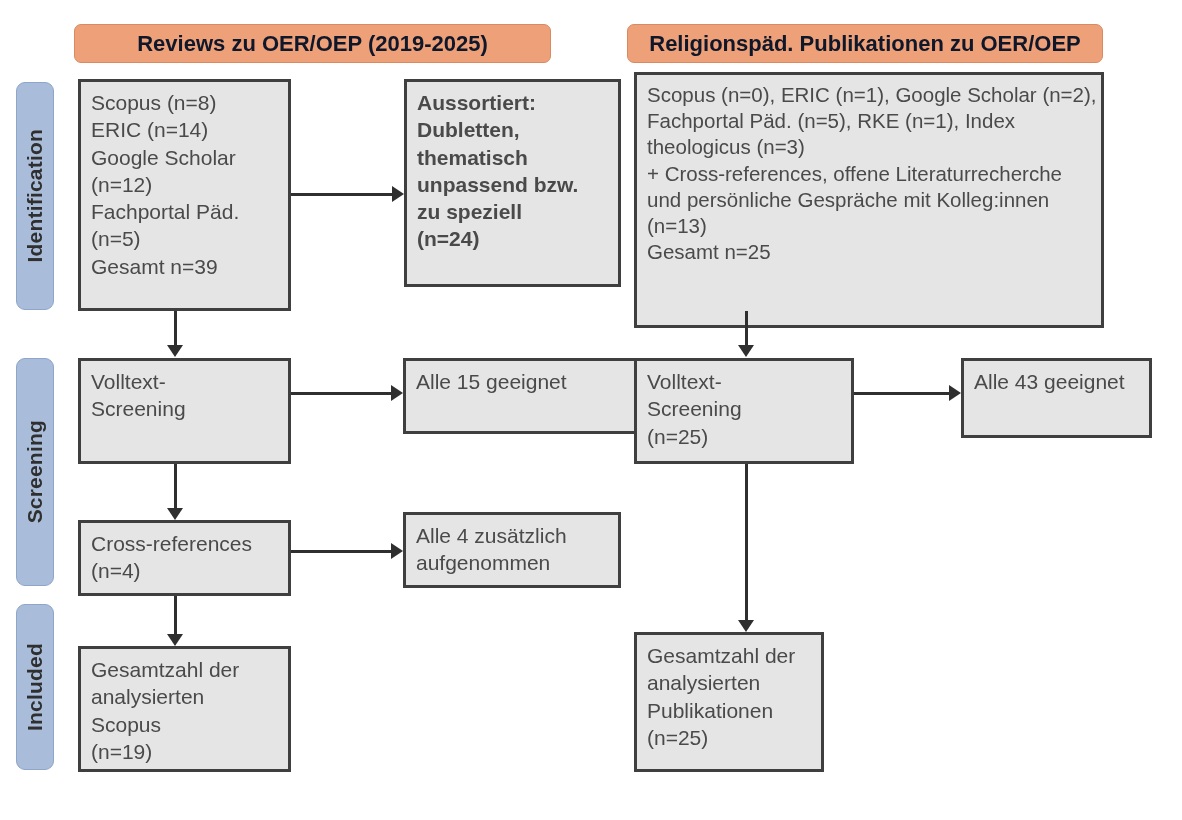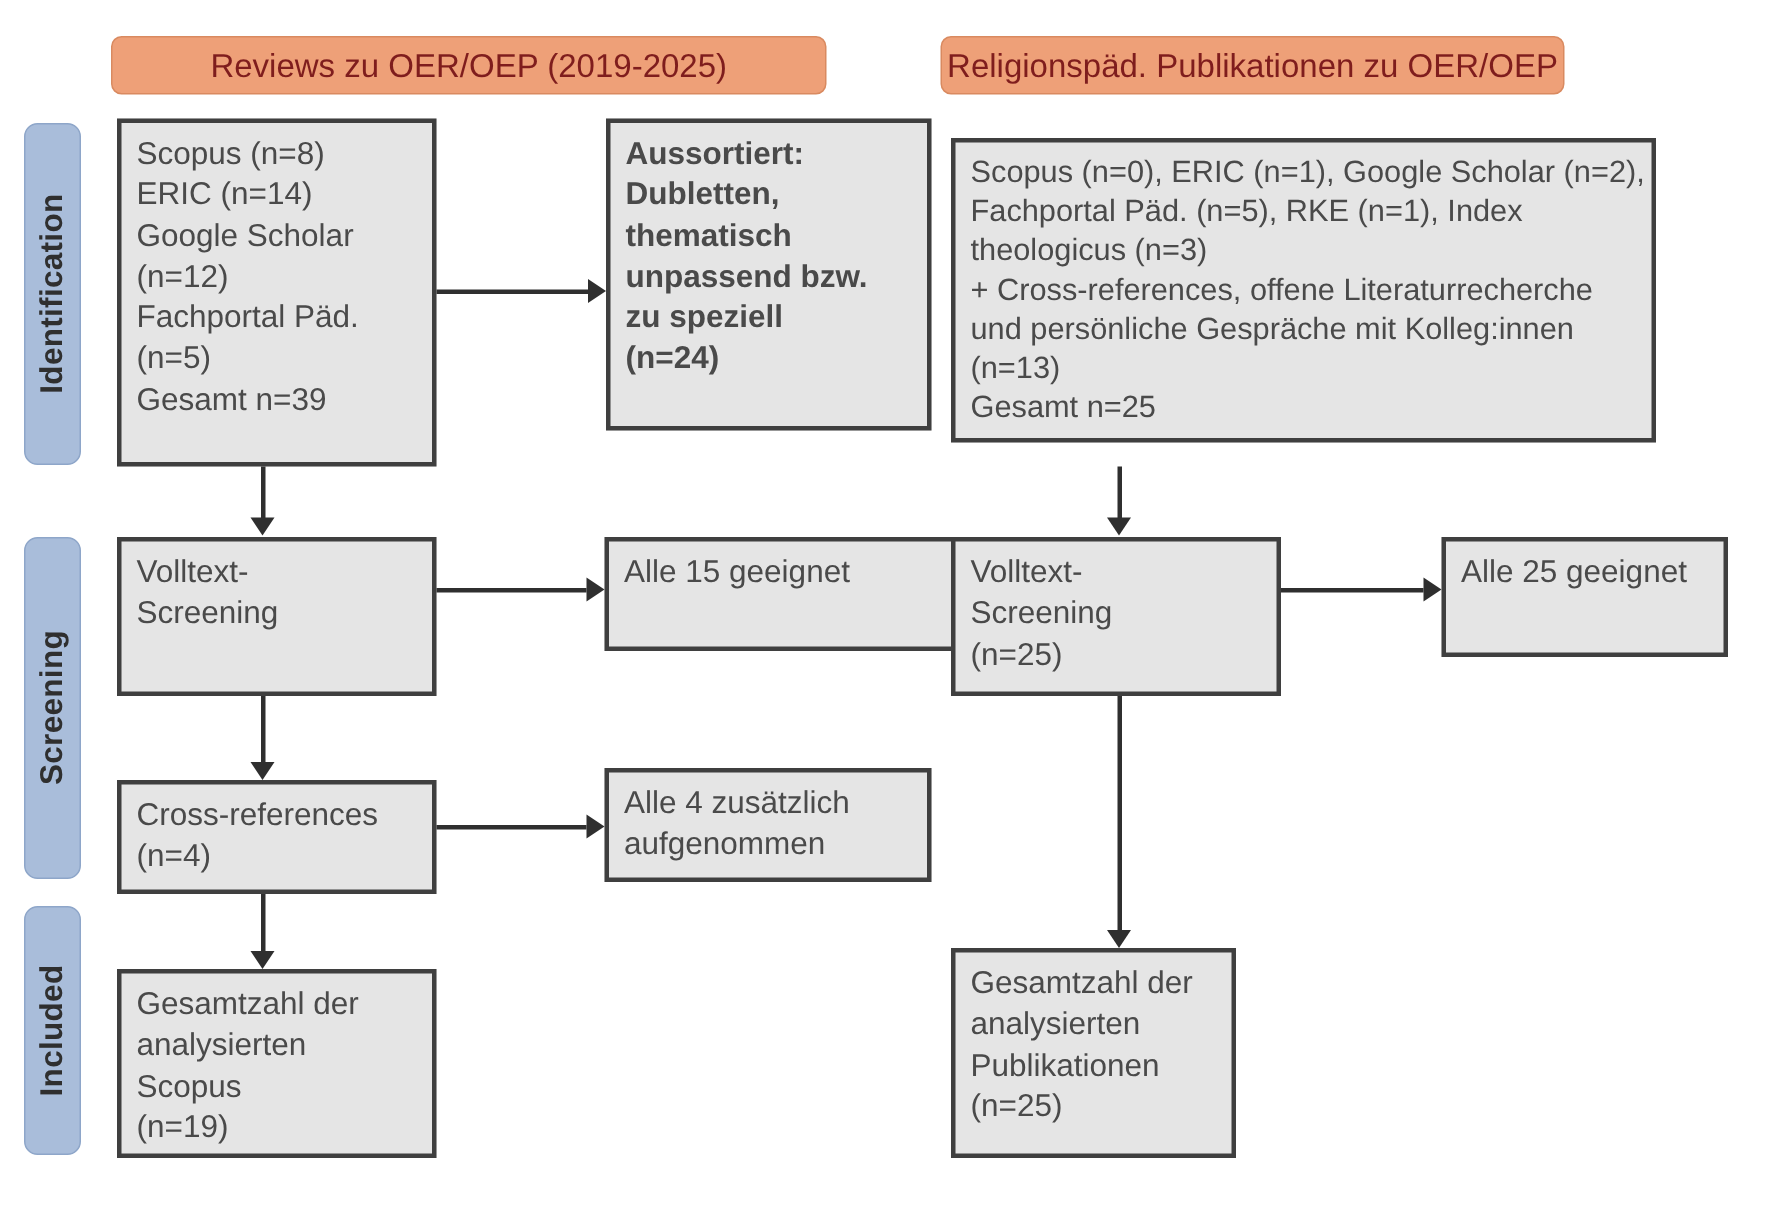--- a/index.html
+++ b/index.html
@@ -48,23 +48,23 @@
   
   .header-bar {
     position: absolute;
     background: #eea078;
     border: 1px solid #d98a60;
     border-radius: 7px;
     box-sizing: border-box;
     display: flex;
     align-items: center;
     justify-content: center;
-    font-weight: normal;
+    font-weight: bold;
     font-size: 22px;
-    color: #7f1d1d;
+    color: #0f172a;
     white-space: nowrap;
   }
 
   
   .box {
     position: absolute;
     background: #e5e5e5;
     border: 3px solid #3f3f3f;
     box-sizing: border-box;
     padding: 7px 8px 4px 10px;
@@ -104,21 +104,21 @@
     <span>Identification</span>
   </div>
   <div class="stage-label" style="left:16px; top:358px; width:38px; height:228px;">
     <span>Screening</span>
   </div>
   <div class="stage-label" style="left:16px; top:604px; width:38px; height:166px;">
     <span>Included</span>
   </div>
 
   <div class="header-bar" style="left:74px; top:24px; width:477px; height:39px;">Reviews zu OER/OEP (2019-2025)</div>
-  <div class="header-bar" style="left:627px; top:24px; width:416px; height:39px;">Religionspäd. Publikationen zu OER/OEP</div>
+  <div class="header-bar" style="left:627px; top:24px; width:476px; height:39px;">Religionspäd. Publikationen zu OER/OEP</div>
 
   <div class="box" style="left:78px; top:79px; width:213px; height:232px;">
     <span class="line">Scopus (n=8)</span>
     <span class="line">ERIC (n=14)</span>
     <span class="line">Google Scholar</span>
     <span class="line">(n=12)</span>
     <span class="line">Fachportal Päd.</span>
     <span class="line">(n=5)</span>
     <span class="line">Gesamt n=39</span>
   </div>
@@ -169,41 +169,41 @@
   <div class="conn v" style="left:174px; top:596px; width:3px; height:42px;"></div>
   <div class="arrow-down" style="left:167px; top:634px;"></div>
 
   <div class="box" style="left:78px; top:646px; width:213px; height:126px;">
     <span class="line">Gesamtzahl der</span>
     <span class="line">analysierten</span>
     <span class="line">Scopus</span>
     <span class="line">(n=19)</span>
   </div>
 
-  <div class="box wide" style="left:634px; top:92px; width:470px; height:203px;">
+  <div class="box wide" style="left:634px; top:72px; width:470px; height:256px;">
     <span class="line">Scopus (n=0), ERIC (n=1), Google Scholar (n=2),</span>
     <span class="line">Fachportal Päd. (n=5), RKE (n=1), Index</span>
     <span class="line">theologicus (n=3)</span>
     <span class="line">+ Cross-references, offene Literaturrecherche</span>
     <span class="line">und persönliche Gespräche mit Kolleg:innen</span>
     <span class="line">(n=13)</span>
     <span class="line">Gesamt n=25</span>
   </div>
 
   <div class="conn v" style="left:745px; top:311px; width:3px; height:36px;"></div>
   <div class="arrow-down" style="left:738px; top:345px;"></div>
 
   <div class="box" style="left:634px; top:358px; width:220px; height:106px;">
     <span class="line">Volltext-</span>
     <span class="line">Screening</span>
     <span class="line">(n=25)</span>
   </div>
 
   <div class="box" style="left:961px; top:358px; width:191px; height:80px;">
-    <span class="line">Alle 25 geeignet</span>
+    <span class="line">Alle 43 geeignet</span>
   </div>
 
   <div class="conn h" style="left:854px; top:392px; width:95px;"></div>
   <div class="arrow-right" style="left:949px; top:385px;"></div>
 
   <div class="conn v" style="left:745px; top:464px; width:3px; height:160px;"></div>
   <div class="arrow-down" style="left:738px; top:620px;"></div>
 
   <div class="box" style="left:634px; top:632px; width:190px; height:140px;">
     <span class="line">Gesamtzahl der</span>

